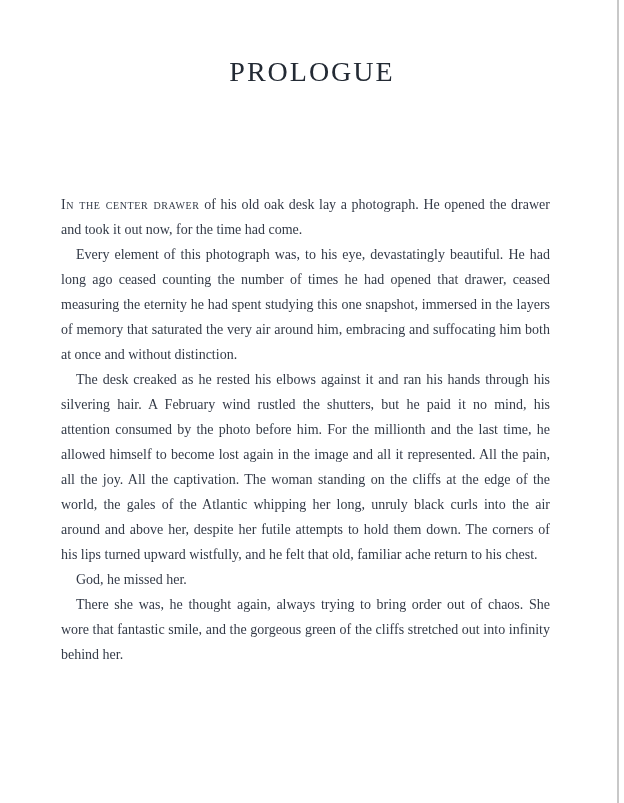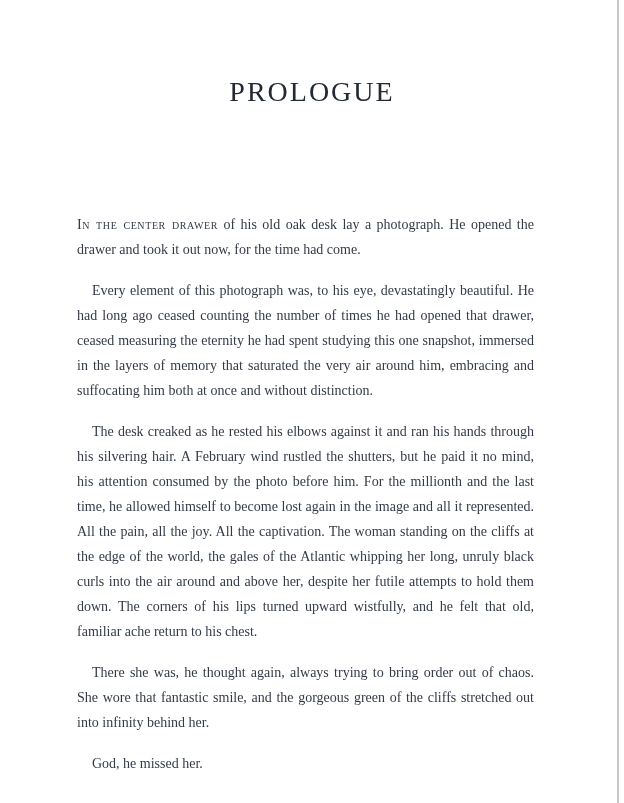--- a/index.html
+++ b/index.html
@@ -18,55 +18,55 @@
   .edge-line {
     position: absolute;
     top: 0;
     bottom: 0;
     right: 5px;
     width: 2px;
     background: #c8c8c8;
   }
   .chapter-title {
     margin: 0;
-    padding-top: 76px;
+    padding-top: 56px;
     text-align: center;
     font-size: 28px;
     font-weight: 400;
     letter-spacing: 2px;
     line-height: 1.15;
     color: #232a34;
   }
   .page-body {
     margin: 104px 74px 0 61px; 
     color: #333a47;
     font-size: 14px;
     line-height: 25px;
     text-align: justify;
   }
   p.para {
-    margin: 16px;
+    margin: 0;
     text-indent: 15px;
   }
   p.para.first {
     text-indent: 0;
   }
   .small-caps {
     font-variant: small-caps;
     letter-spacing: 0.6px;
   }
 </style>
 </head>
 <body>
 
 <div class="page">
   <h1 class="chapter-title">PROLOGUE</h1>
 
   <div class="page-body">
       <p class="para first"><span class="small-caps">In the center drawer</span> of his old oak desk lay a photograph. He opened the drawer and took it out now, for the time had come.</p>
       <p class="para">Every element of this photograph was, to his eye, devastatingly beautiful. He had long ago ceased counting the number of times he had opened that drawer, ceased measuring the eternity he had spent studying this one snapshot, immersed in the layers of memory that saturated the very air around him, embracing and suffocating him both at once and without distinction.</p>
       <p class="para">The desk creaked as he rested his elbows against it and ran his hands through his silvering hair. A February wind rustled the shutters, but he paid it no mind, his attention consumed by the photo before him. For the millionth and the last time, he allowed himself to become lost again in the image and all it represented. All the pain, all the joy. All the captivation. The woman standing on the cliffs at the edge of the world, the gales of the Atlantic whipping her long, unruly black curls into the air around and above her, despite her futile attempts to hold them down. The corners of his lips turned upward wistfully, and he felt that old, familiar ache return to his chest.</p>
+      <p class="para">God, he missed her.</p>
       <p class="para">There she was, he thought again, always trying to bring order out of chaos. She wore that fantastic smile, and the gorgeous green of the cliffs stretched out into infinity behind her.</p>
-      <p class="para">God, he missed her.</p>
     </div>
 
   <div class="edge-line"></div>
 </div>
 
 </body></html>

